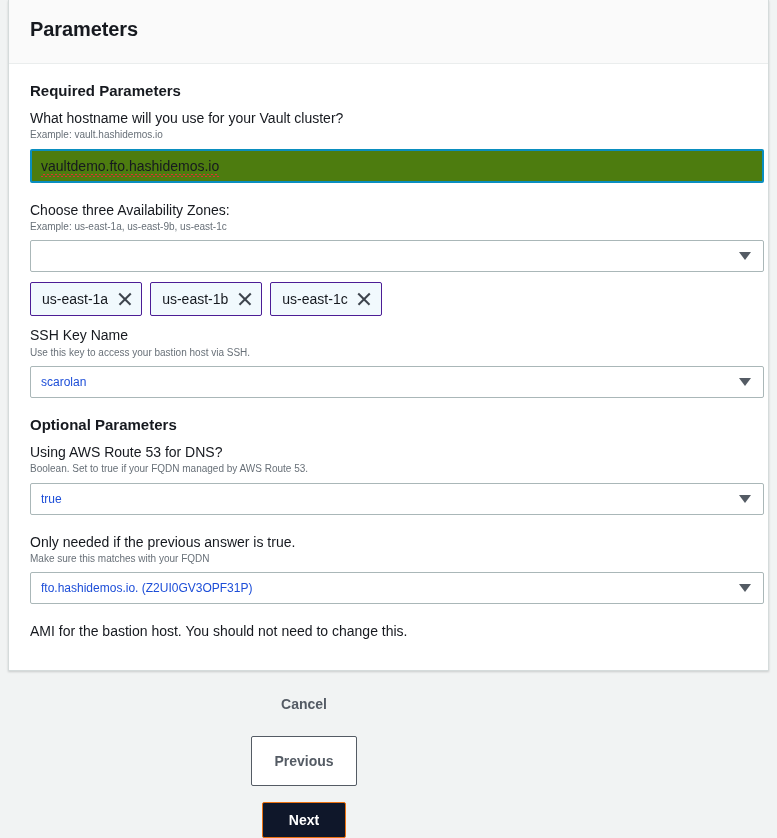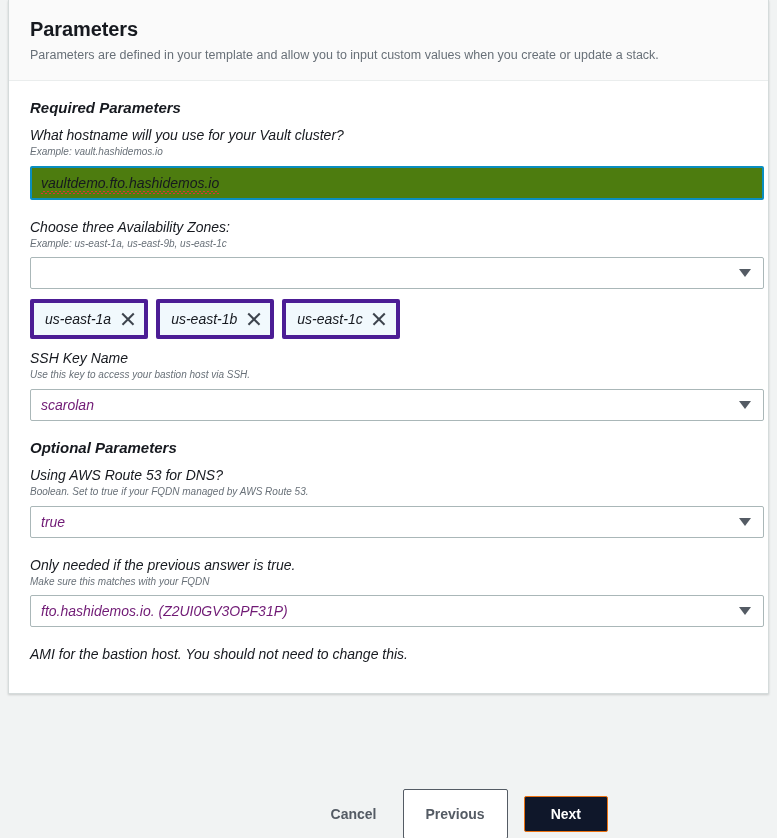--- a/index.html
+++ b/index.html
@@ -43,21 +43,20 @@
   }
   .card-subtitle {
     font-size: 12.5px;
     color: #687078;
     margin: 0;
     line-height: 1.35;
   }
 
   .card-body {
     padding: 18px 4px 22px 21px;
-    font-style: italic;
   }
 
   
   .section-title {
     font-size: 15px;
     font-weight: bold;
     color: #16191f;
     margin: 0 0 10px 0;
   }
   .section-title.optional {
@@ -126,22 +125,22 @@
     height: 32px;
     box-sizing: border-box;
     border: 1px solid #aab7b8;
     border-radius: 2px;
     background: #ffffff;
     display: flex;
     align-items: center;
     padding: 0 10px;
   }
   .select .value {
-    font-size: 14px;
-    color: #701a75;
+    font-size: 12px;
+    color: #1d4ed8;
     white-space: nowrap;
     overflow: hidden;
   }
   .select .value:empty::before {
     content: "";
   }
   .caret {
     position: absolute;
     right: 12px;
     top: 50%;
@@ -157,25 +156,25 @@
   .token-row {
     display: flex;
     gap: 8px;
     margin-top: 10px;
     margin-bottom: 4px;
   }
   .token {
     display: flex;
     align-items: center;
     gap: 9px;
-    border: 4px solid #4c1d95;
+    border: 1px solid #4c1d95;
     border-radius: 2px;
     background: #f1f9fd;
     padding: 5px 9px 5px 11px;
-    height: 40px;
+    height: 34px;
     box-sizing: border-box;
   }
   .token-label {
     font-size: 14px;
     color: #16191f;
     white-space: nowrap;
   }
   .token-x {
     width: 15px;
     height: 15px;
@@ -203,20 +202,21 @@
     left: 0;
     top: 790px;
     width: 624px;
     height: 48px;
     display: flex;
     align-items: center;
     justify-content: flex-end;
     gap: 16px;
     padding-right: 16px;
     box-sizing: border-box;
+    flex-direction: column;
   }
   .btn-link {
     font-size: 14px;
     font-weight: bold;
     color: #545b64;
     background: none;
     border: none;
     padding: 8px 10px;
     cursor: pointer;
     font-family: "Liberation Sans", sans-serif;
@@ -244,21 +244,20 @@
     font-family: "Liberation Sans", sans-serif;
   }
 </style>
 </head>
 <body>
 
 <div class="card">
 
   <div class="card-header">
     <h1 class="card-title">Parameters</h1>
-    <p class="card-subtitle">Parameters are defined in your template and allow you to input custom values when you create or update a stack.</p>
   </div>
 
   <div class="card-body">
 
     <h2 class="section-title">Required Parameters</h2>
 
     <div class="field">
       <div class="field-label">What hostname will you use for your Vault cluster?</div>
       <div class="field-desc">Example: vault.hashidemos.io</div>
       <div class="input-shell">

